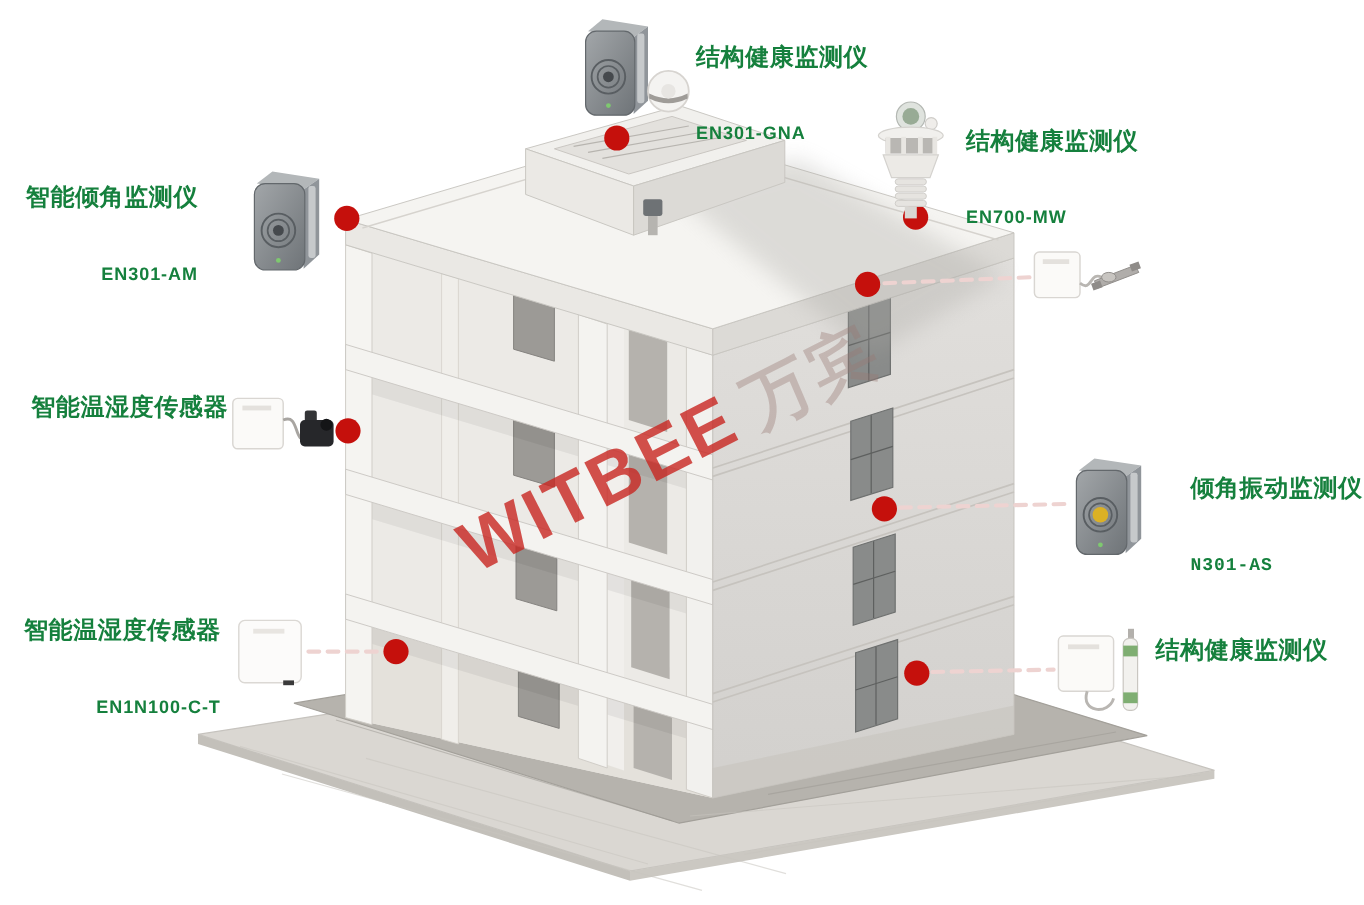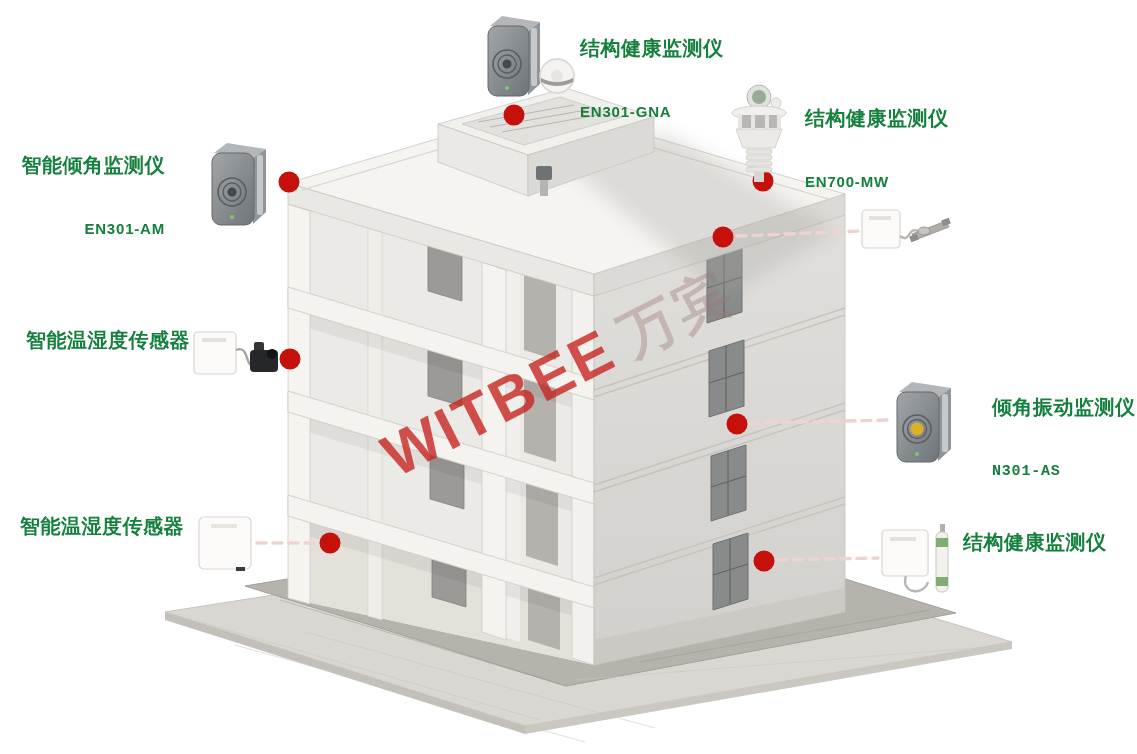--- a/index.html
+++ b/index.html
@@ -299,19 +299,20 @@
     <div class="name">智能温湿度传感器</div>
   </div>
 
   <div class="label" style="left:992px;top:393px;font-family:Liberation Mono, monospace;">
     <div class="name">倾角振动监测仪</div>
     <div class="model">N301-AS</div>
   </div>
 
   <div class="label right" style="right:953px;top:511px;">
     <div class="name">智能温湿度传感器</div>
+    <div class="model">EN1N100-C-T</div>
   </div>
 
   <div class="label" style="left:963px;top:527px;">
     <div class="name">结构健康监测仪</div>
   </div>
 
 </div>
 
 </body></html>

